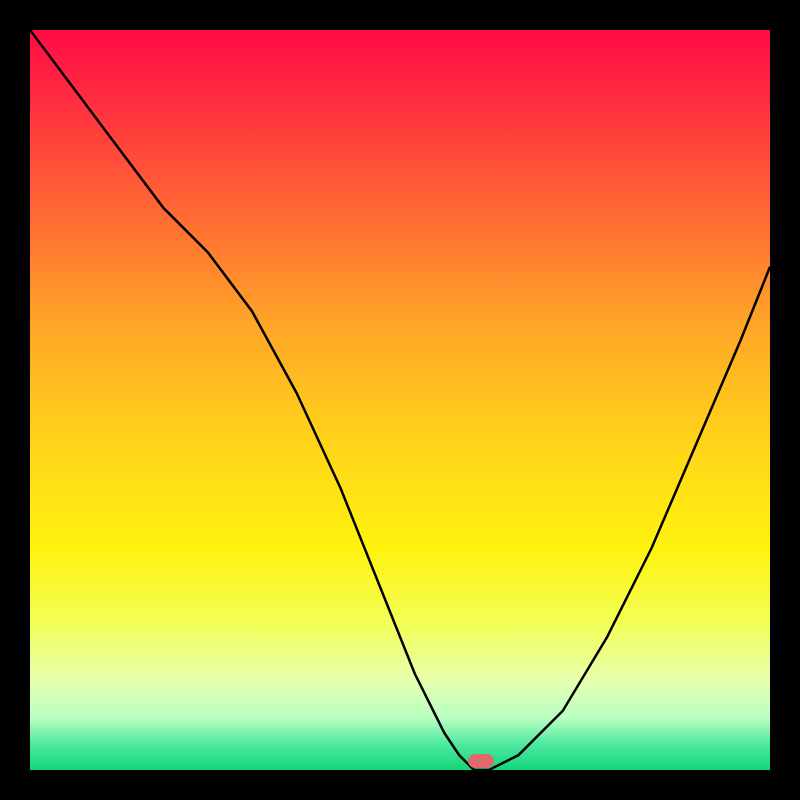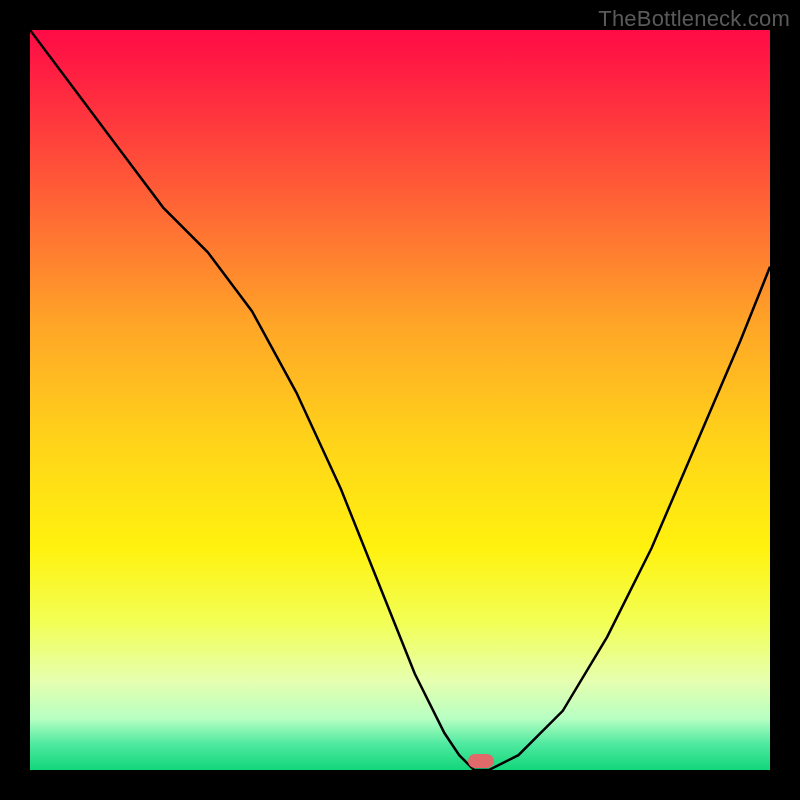--- a/index.html
+++ b/index.html
@@ -55,21 +55,20 @@
     width: 26px;
     height: 14px;
     border-radius: 7px;
     transform: translate(-50%, -50%);
   }
 </style>
 </head>
 <body>
 
 <div class="frame">
-  <div class="watermark">TheBottleneck.com</div>
 
   <div class="plot-area">
     <div class="gradient" style="background: linear-gradient(rgb(255, 11, 70) 0%, rgb(255, 47, 63) 10%, rgb(255, 106, 52) 25%, rgb(255, 166, 39) 40%, rgb(255, 210, 26) 55%, rgb(255, 242, 14) 70%, rgb(242, 255, 85) 80%, rgb(230, 255, 176) 88%, rgb(184, 255, 194) 93%, rgb(79, 233, 160) 96.5%, rgb(18, 214, 122) 100%);"></div>
     <svg class="curve" viewBox="0 0 740 740" preserveAspectRatio="none">
       <path fill="none" stroke="#000000" stroke-width="2.5" d="M0.0 0.0 L44.4 59.2 L88.8 118.4 L133.2 177.6 L177.6 222.0 L222.0 281.2 L266.4 362.6 L310.8 458.8 L355.2 569.8 L384.8 643.8 L414.4 703.0 L429.2 725.2 L444.0 740.0 L458.8 740.0 L488.4 725.2 L532.8 680.8 L577.2 606.8 L621.6 518.0 L666.0 414.4 L710.4 310.8 L740.0 236.8"></path>
     </svg>
     <div class="marker" style="left: 451.4px; top: 731.12px; background: rgb(224, 106, 106);"></div>
   </div>
 </div>
 

